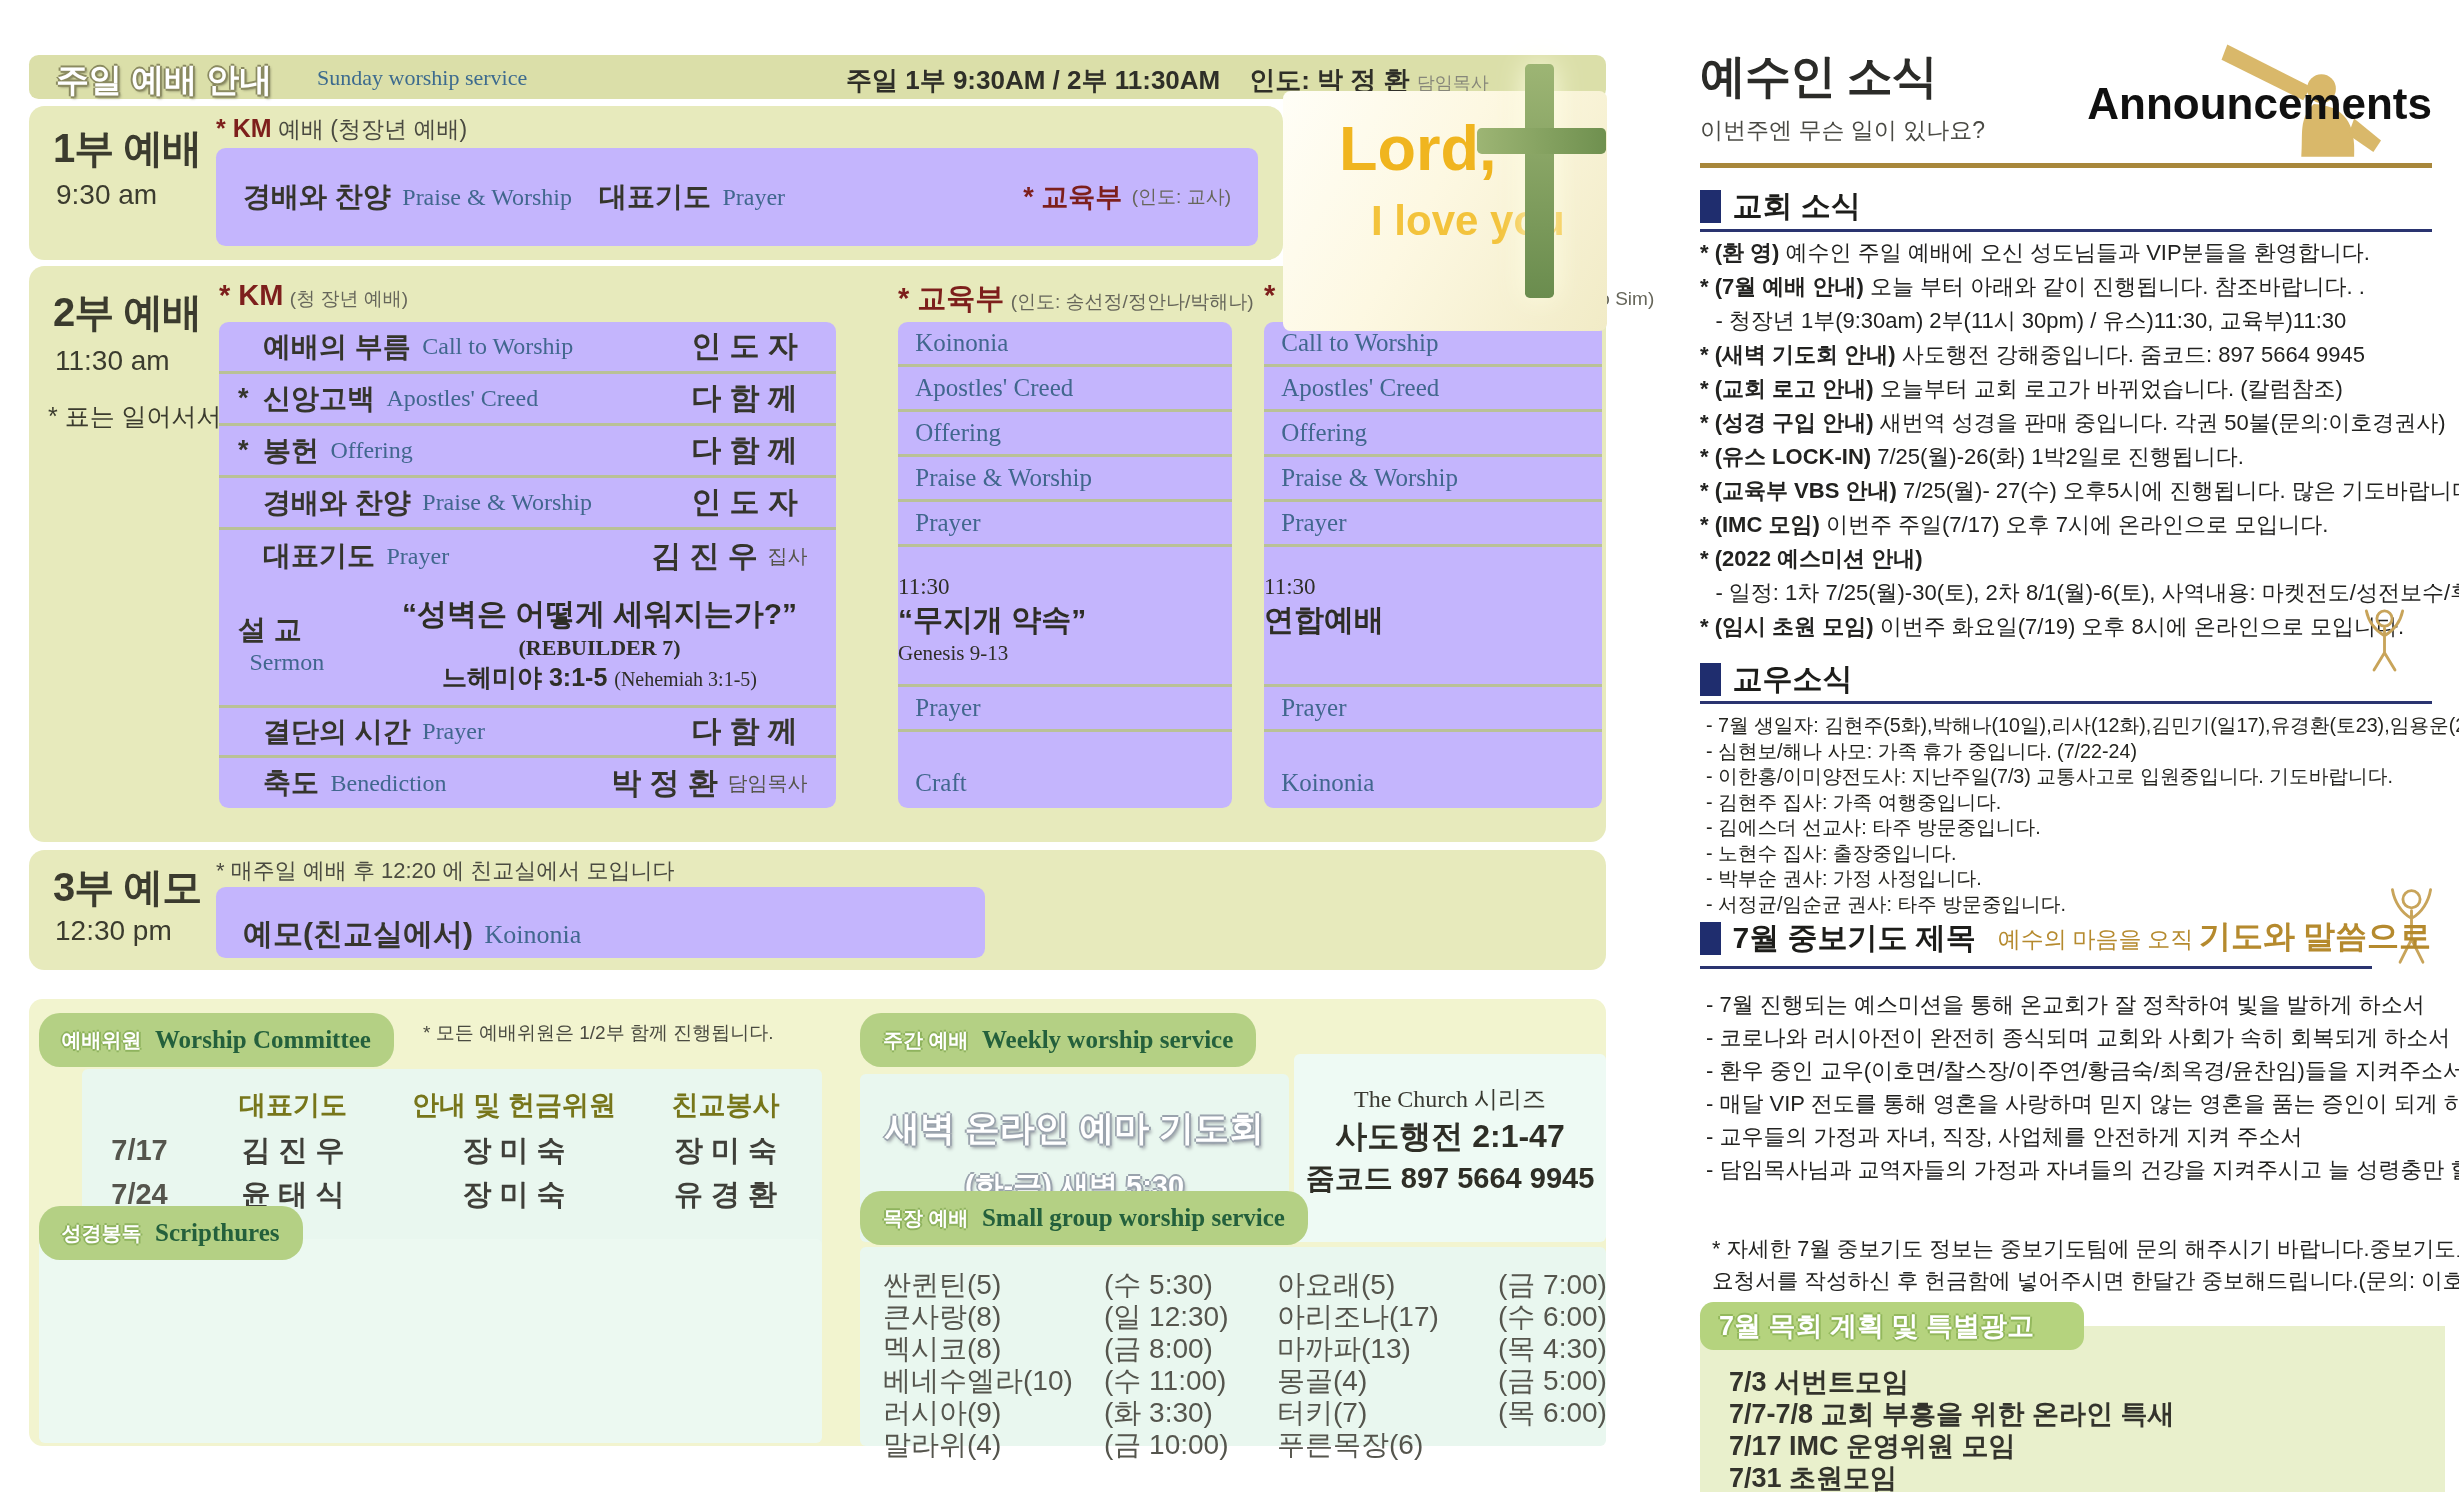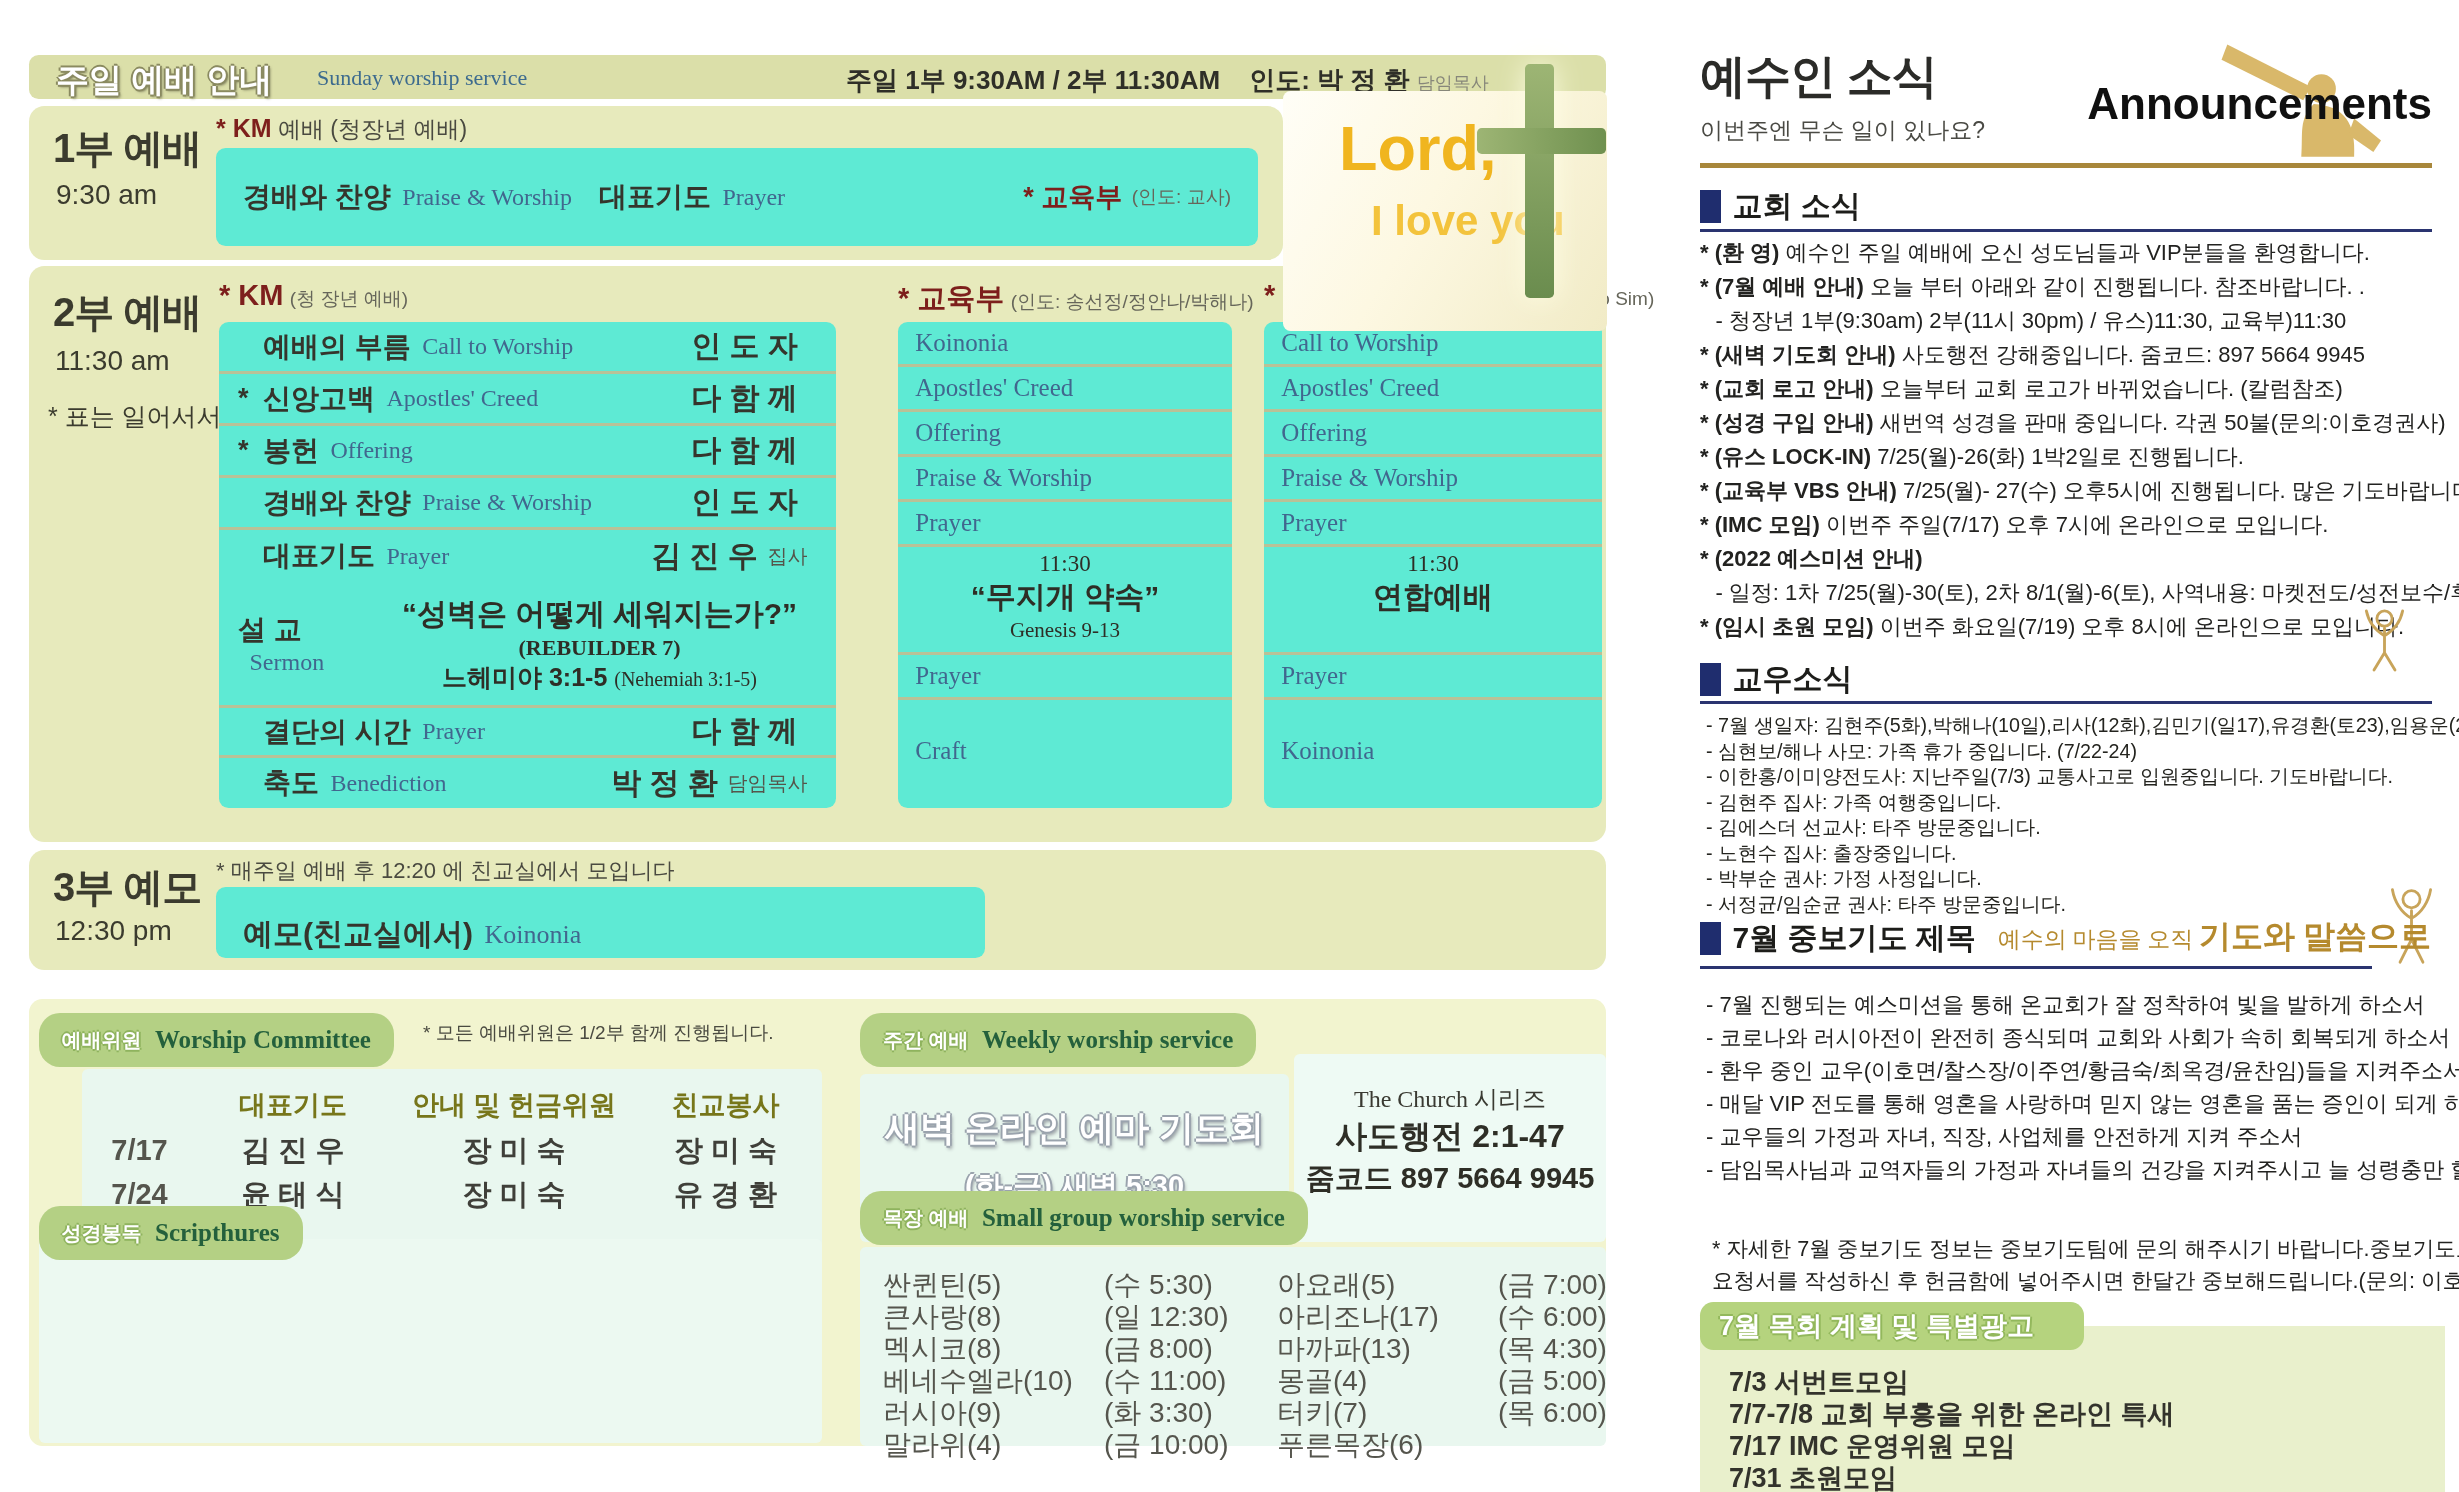--- a/index.html
+++ b/index.html
@@ -10,42 +10,42 @@
   .topbar{position:absolute;left:29px;top:55px;width:1577px;height:44px;background:#dbdfa9;border-radius:9.6px;}
   .title-ko{position:absolute;left:27px;top:2.9px;font-size:33px;font-weight:bold;color:#ffffff;
     text-shadow:-1.9px 0 #8a8a60,1.9px 0 #8a8a60,0 -1.9px #8a8a60,0 1.9px #8a8a60,1.9px 1.9px 2.9px #6d6d4e;}
   .title-en{position:absolute;left:288px;top:9.6px;font-family:"Liberation Serif",serif;font-size:22px;color:#3d6b8e;}
   .times-wrap{position:absolute;left:817px;top:7.7px;font-size:26px;font-weight:bold;color:#2f2f28;}
   .leader-role{font-size:18px;font-weight:normal;color:#87877a;}
   .sec{position:absolute;background:#e7eabc;border-radius:15.4px;}
   .secname{position:absolute;font-size:40px;font-weight:bold;color:#3b3b2e;letter-spacing:-1px;}
   .sectime{position:absolute;font-size:28px;color:#3b3b2e;}
   .standnote{position:absolute;font-size:25px;color:#3b3b2e;}
-  .panel{position:absolute;background:#5eead4;border-radius:9.6px;overflow:hidden;}
+  .panel{position:absolute;background:#c4b5fd;border-radius:9.6px;overflow:hidden;}
   .colhead{position:absolute;font-size:23px;color:#4a4a40;white-space:nowrap;}
   .red{color:#7d1f1c;font-weight:bold;font-size:29px;}
   .colnote{font-size:19px;color:#66665a;}
   .svc-row{display:flex;align-items:center;padding:0 19px;border-bottom:3.8px solid #b9c197;box-sizing:border-box;}
   .rows>.svc-row:last-child,.tailrows>.svc-row:last-child{border-bottom:none;}
   .km-row{height:52px;}
   .star{display:inline-block;width:25px;font-size:27px;font-weight:bold;color:#35352c;}
   .kr-b{font-size:28px;font-weight:bold;color:#35352c;}
   .en-blue{font-family:"Liberation Serif",serif;font-size:24px;color:#41678e;margin-left:11.5px;}
   .who{margin-left:auto;font-size:30px;font-weight:bold;color:#35352c;padding-right:25px;}
   .who-sfx{font-size:20px;color:#55554a;margin-left:-15.4px;padding-right:9.6px;}
   .sermon-row{display:flex;align-items:center;height:126px;border-bottom:3.8px solid #b9c197;padding:0 19px;box-sizing:border-box;}
   .sermon-main{flex:1;text-align:center;}
   .sermon-title{font-size:30px;font-weight:bold;color:#2e2e26;}
   .sermon-sub{font-family:"Liberation Serif",serif;font-size:22px;font-weight:bold;color:#2e2e26;}
   .sermon-passage{font-size:25px;font-weight:bold;color:#2e2e26;}
   .sermon-passage .en{font-family:"Liberation Serif",serif;font-size:20px;font-weight:normal;}
   .mini-row{height:45px;display:flex;align-items:center;padding:0 17.3px;border-bottom:3.8px solid #b9c197;
     font-family:"Liberation Serif",serif;font-size:25px;color:#41678e;box-sizing:border-box;}
   .rows .mini-row:last-child{border-bottom:3.8px solid #b9c197;}
-  .special{height:108px;border-bottom:3.8px solid #b9c197;text-align:center;padding-top:4px;box-sizing:border-box;}
+  .special{height:140px;border-bottom:3.8px solid #b9c197;text-align:left;padding-top:27px;box-sizing:border-box;}
   .sp-time{font-family:"Liberation Serif",serif;font-size:23px;color:#2e2e26;}
   .sp-title{font-size:30px;font-weight:bold;color:#2e2e26;}
   .sp-sub{font-family:"Liberation Serif",serif;font-size:21px;color:#2e2e26;}
   .tailrows .mini-row:first-child{height:45px;}
   .tailrows .mini-row:last-child{height:101px;border-bottom:none;}
   
   .bwrap{position:absolute;left:29px;top:999px;width:1577px;height:447px;background:#f2f4cf;border-radius:13.4px;}
   .pill{position:absolute;background:#b4d084;border-radius:21px;display:flex;align-items:center;gap:13.4px;
         padding:0 23px;box-sizing:border-box;height:54px;z-index:3;}
   .pill-ko{font-size:20px;font-weight:bold;color:#ffffff;

